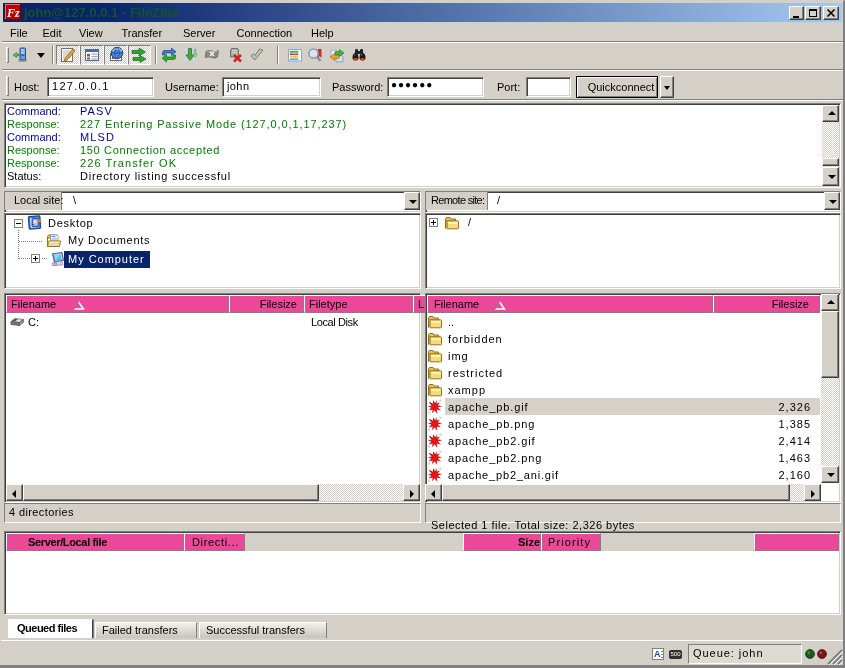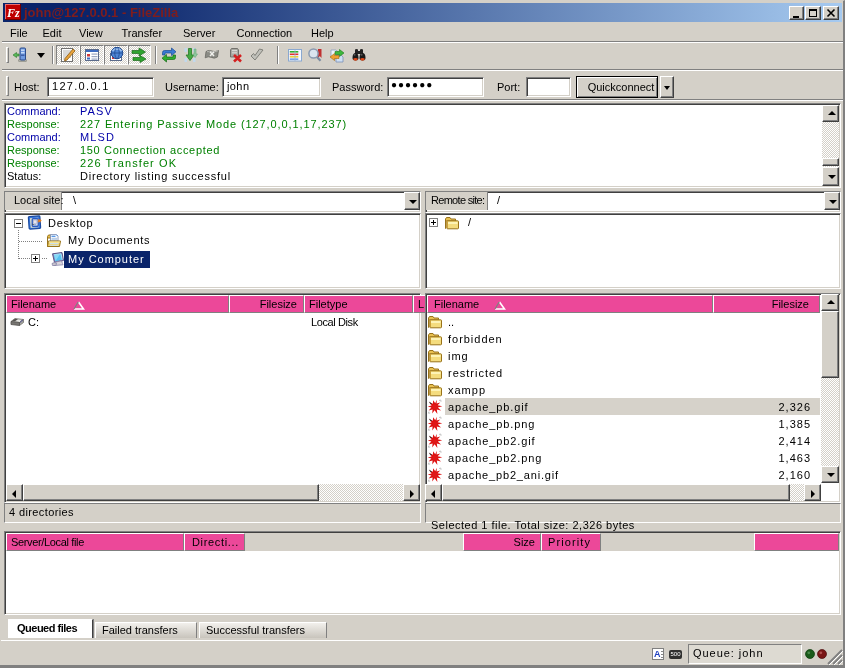--- a/index.html
+++ b/index.html
@@ -26,21 +26,21 @@
 <div class="abs" id="fzicon" style="left:5px;top:4px;width:16px;height:16px;">
 <svg width="16" height="16" viewBox="0 0 16 16">
       <rect x="0" y="0" width="16" height="16" fill="#bf0000"></rect>
       <rect x="0" y="0" width="16" height="1" fill="#e87070"></rect>
       <rect x="0" y="0" width="1" height="16" fill="#e87070"></rect>
       <rect x="15" y="0" width="1" height="16" fill="#700000"></rect>
       <rect x="0" y="15" width="16" height="1" fill="#700000"></rect>
       <text x="2" y="12.5" font-family="Liberation Serif" font-style="italic" font-weight="bold" font-size="12" fill="#fff">Fz</text>
     </svg>
 </div>
-<div class="abs" style="left:24px;top:5px;color:#7f1d1d;font-weight:bold;font-size:13px;white-space:nowrap;">john@127.0.0.1 - FileZilla</div>
+<div class="abs" style="left:24px;top:5px;color:#14532d;font-weight:bold;font-size:13px;white-space:nowrap;">john@127.0.0.1 - FileZilla</div>
 
 <div class="abs raised" style="left:789px;top:6px;width:15px;height:14px;">
     <div class="abs" style="left:3px;top:9px;width:6px;height:2px;background:#000;"></div>
   </div>
 <div class="abs raised" style="left:805px;top:6px;width:16px;height:14px;">
     <div class="abs" style="left:3px;top:2px;width:8px;height:8px;border:1px solid #000;border-top:2px solid #000;"></div>
   </div>
 <div class="abs raised" style="left:823px;top:6px;width:16px;height:14px;">
     <svg width="14" height="12" style="position:absolute;left:0;top:0;">
       <path d="M3.5 2.5 L10.5 9.5 M10.5 2.5 L3.5 9.5" stroke="#000" stroke-width="1.6"></path>
@@ -477,23 +477,23 @@
 <div class="abs sunken1" style="left:4px;top:503px;width:417px;height:20px;">
     <div class="abs" style="left:4px;top:2px;letter-spacing:0.39px;">4 directories</div>
   </div>
 <div class="abs sunken1" style="left:425px;top:503px;width:416px;height:20px;">
     <div class="abs" style="left:5px;top:15px;letter-spacing:0.5px;">Selected 1 file. Total size: 2,326 bytes</div>
   </div>
 
 <div id="queue">
 <div class="abs sunken" style="left:4px;top:531px;width:837px;height:84px;background:#fff;"></div>
 <div class="abs" style="left:6px;top:533px;width:833px;height:18px;background:#D4D0C8;">
-  <div class="hdrcell" style="left:0px;width:178px;"><span style="margin-left:4px;letter-spacing:-0.35px;">Server/Local file</span></div>
+  <div class="hdrcell" style="left:0px;width:178px;"><span style="margin-left:21px;letter-spacing:-0.35px;font-weight:bold;">Server/Local file</span></div>
   <div class="hdrcell" style="left:178px;width:61px;"><span style="margin-left:7px;letter-spacing:0.67px;">Directi...</span></div>
-  <div class="hdrcell" style="left:457px;width:78px;text-align:right;"><span style="margin-right:5px;">Size</span></div>
+  <div class="hdrcell" style="left:457px;width:78px;text-align:right;"><span style="font-weight:bold;">Size</span></div>
   <div class="hdrcell" style="left:535px;width:60px;"><span style="margin-left:6px;letter-spacing:1.1px;">Priority</span></div>
   <div class="hdrcell" style="left:748px;width:85px;"></div>
 </div>
 </div>
 
 <div id="tabs">
 <div class="abs" style="left:95px;top:622px;width:102px;height:16px;background:linear-gradient(#F2F0EC,#C8C4BC);border:1px solid #808080;border-bottom:none;border-top-color:#fff;border-left-color:#fff;"></div>
 <div class="lab" style="left:102px;top:624px;">Failed transfers</div>
 <div class="abs" style="left:199px;top:622px;width:128px;height:16px;background:linear-gradient(#F2F0EC,#C8C4BC);border:1px solid #808080;border-bottom:none;border-top-color:#fff;border-left-color:#fff;"></div>
 <div class="lab" style="left:206px;top:624px;">Successful transfers</div>

